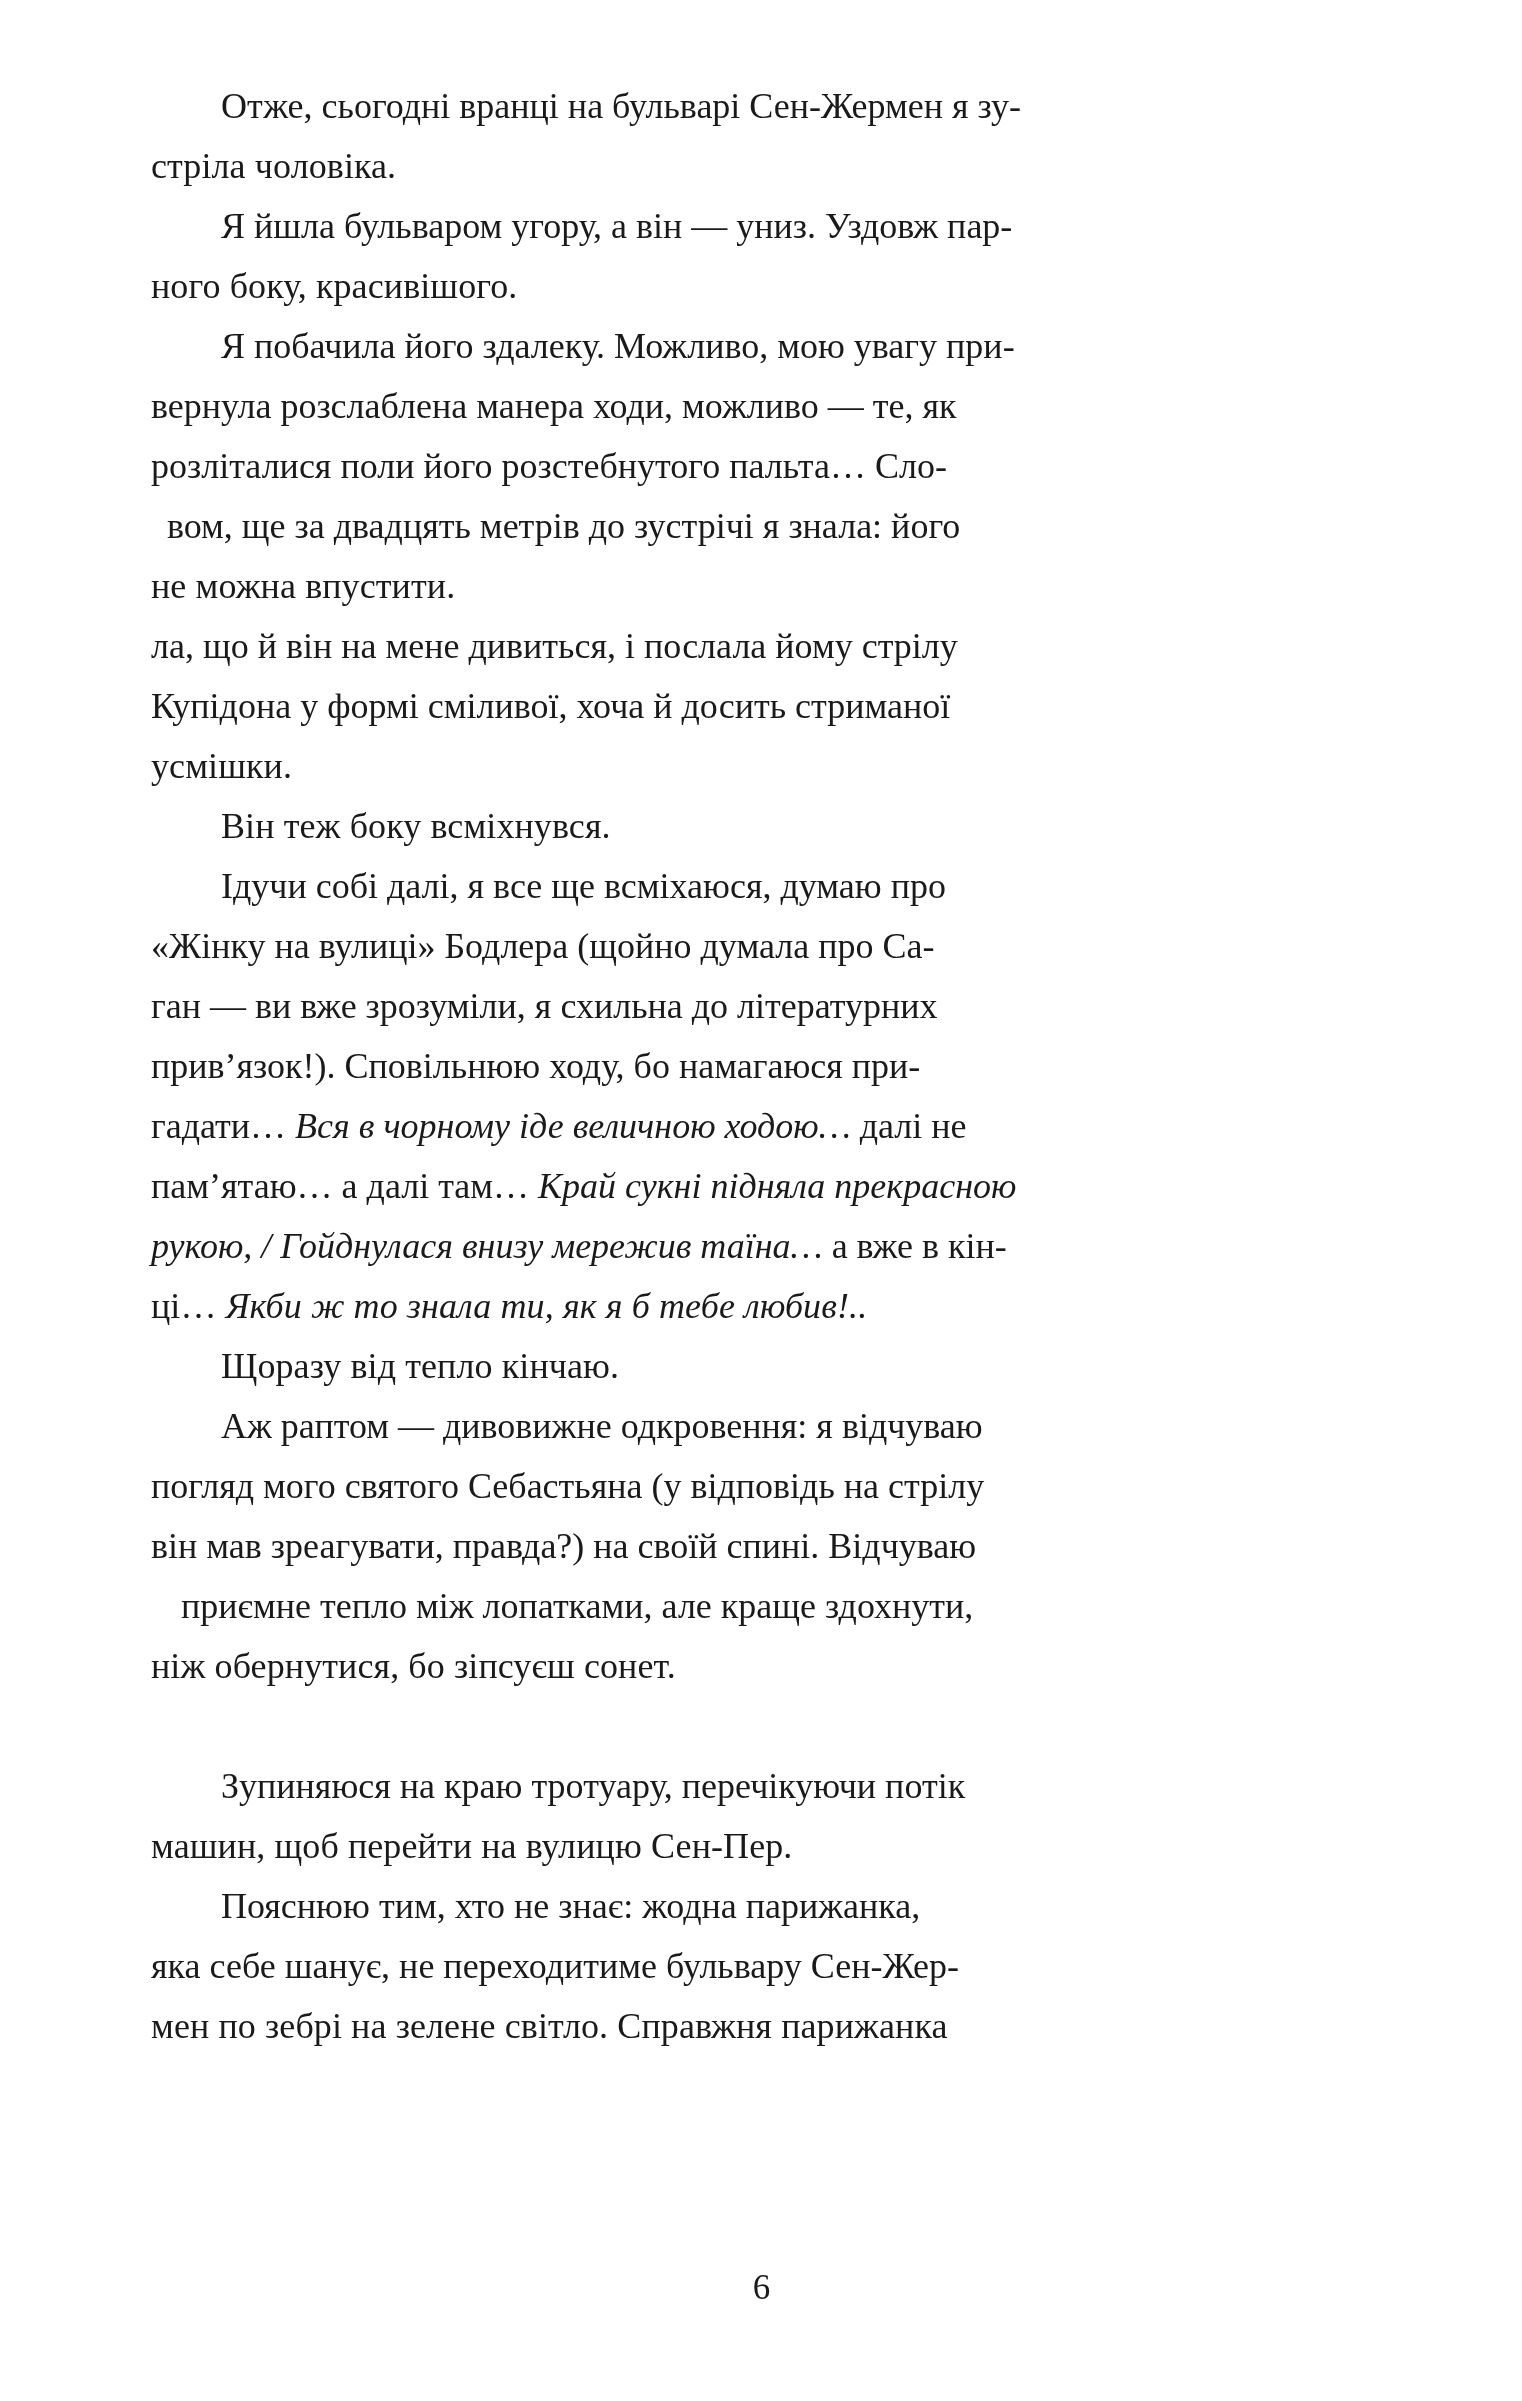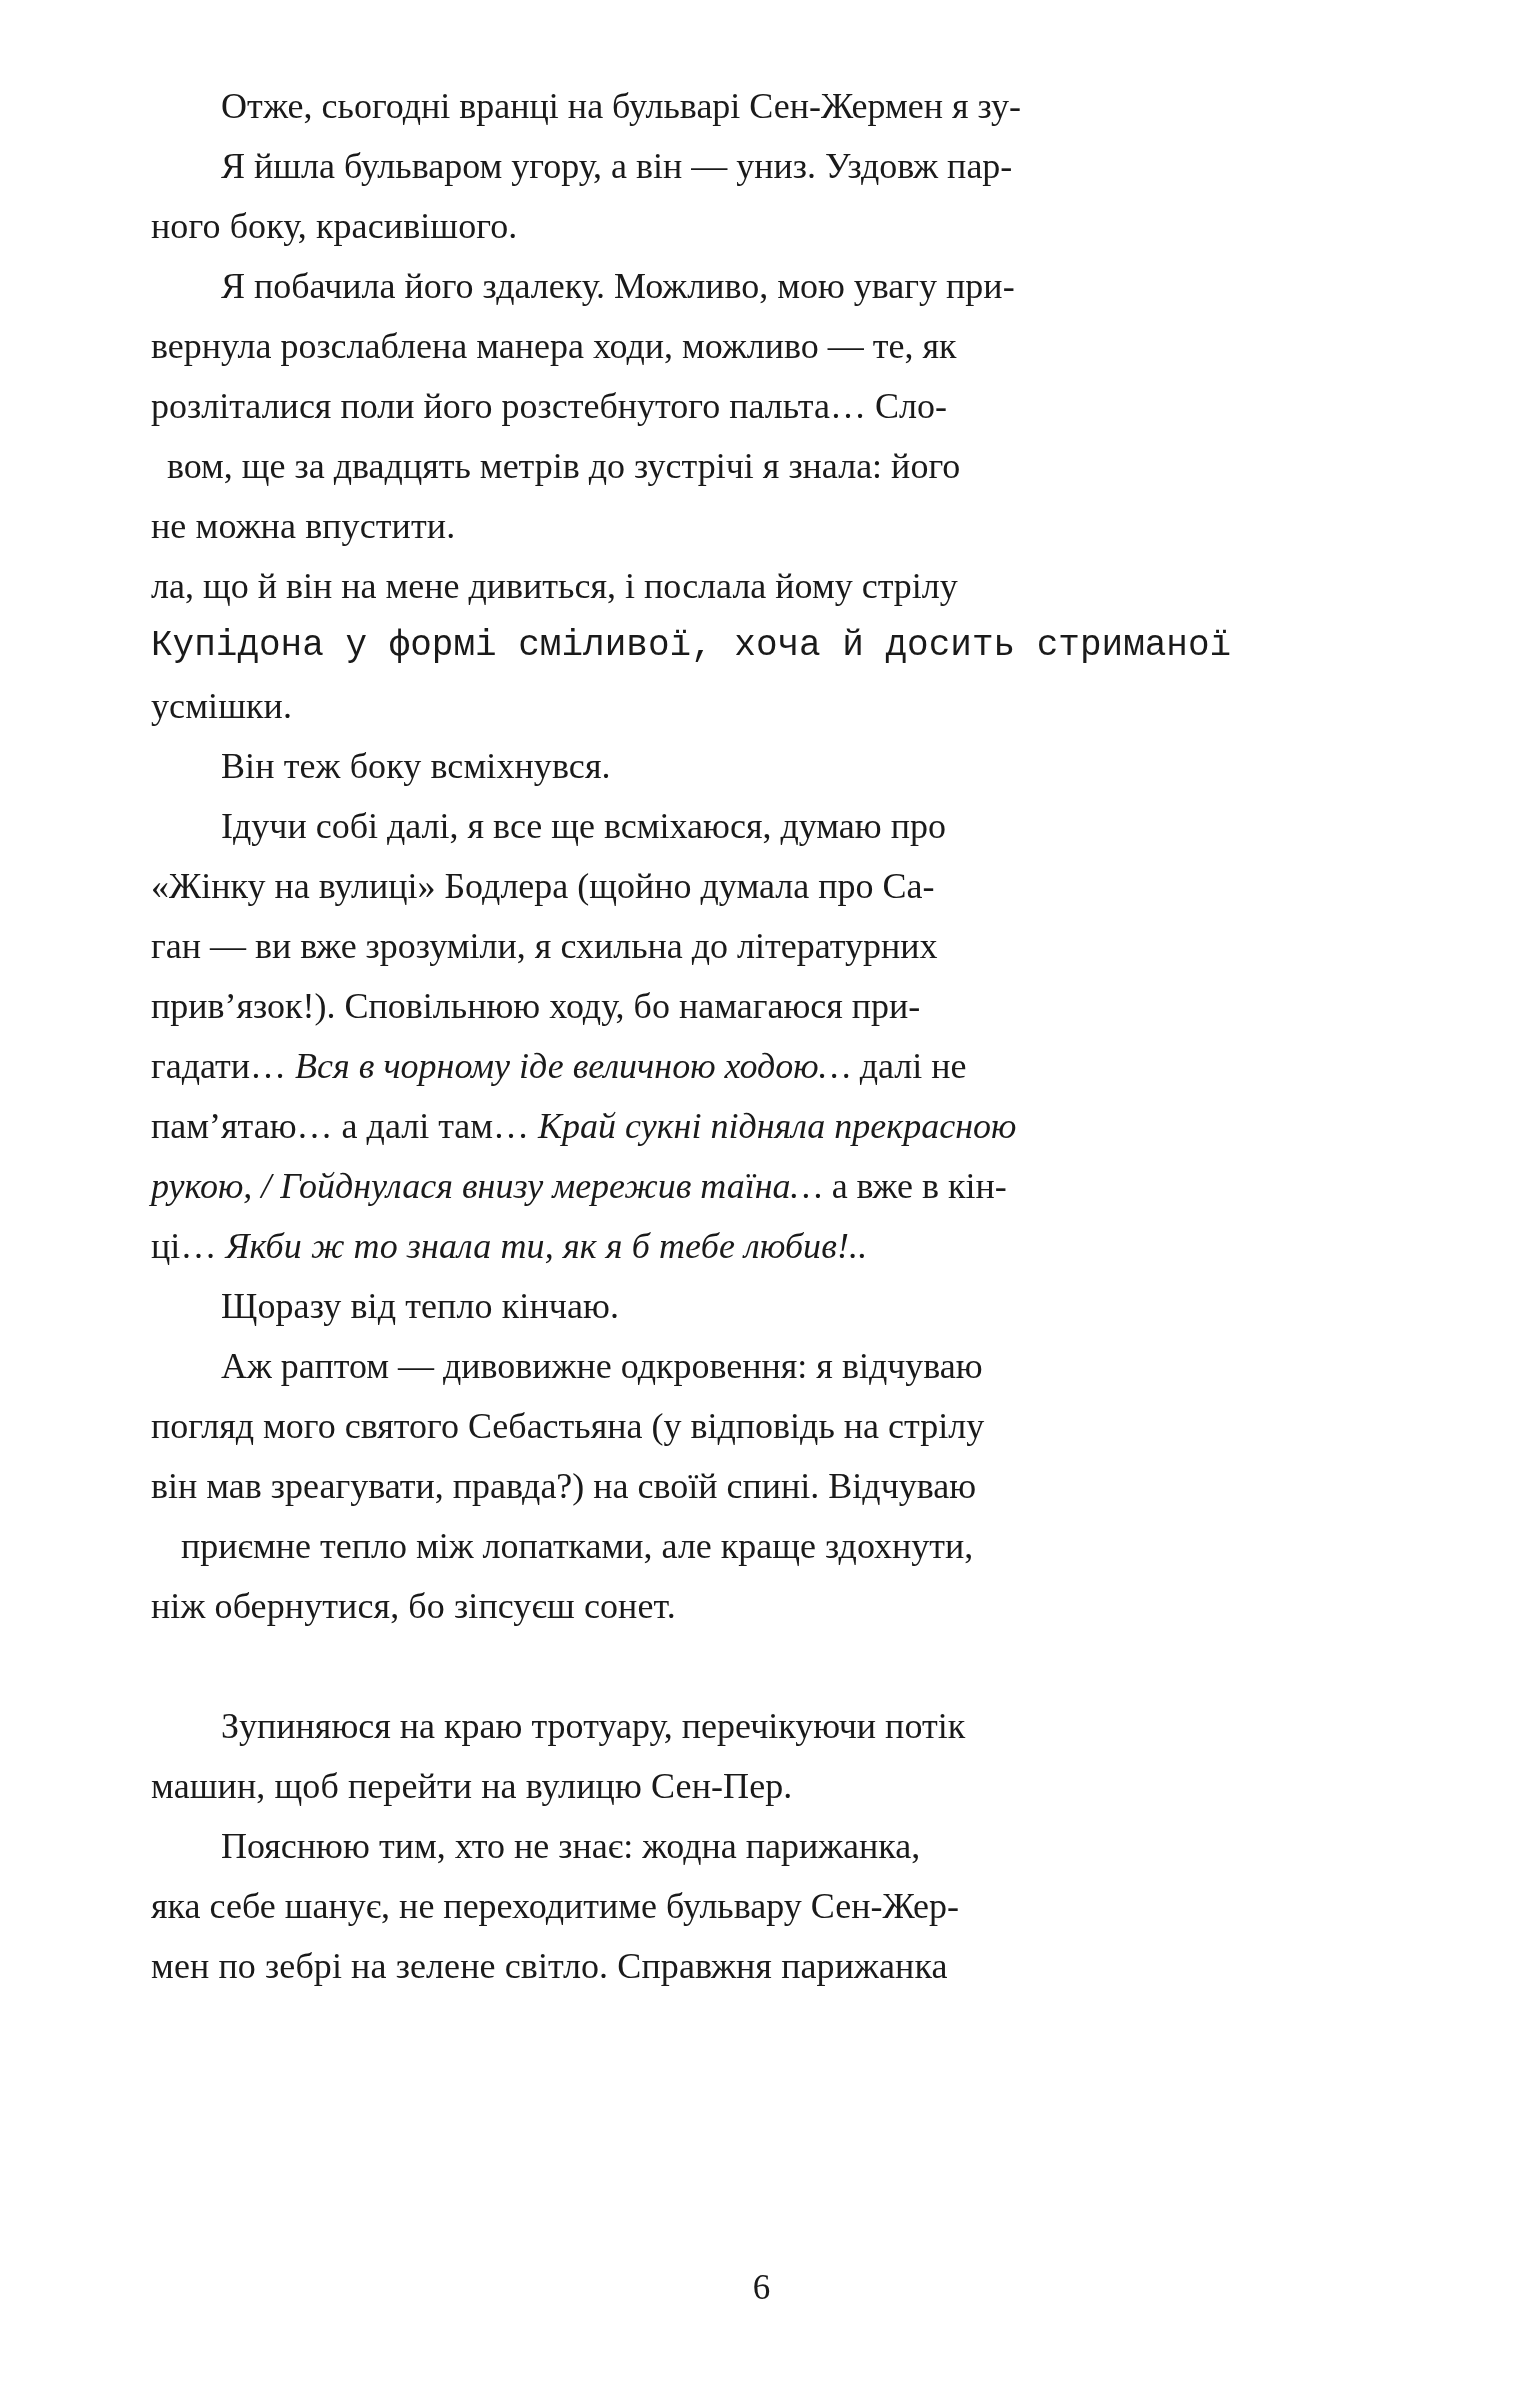--- a/index.html
+++ b/index.html
@@ -73,35 +73,36 @@
   }
 </style>
 </head>
 <body>
 
 <div class="page">
 
   <div class="text-block" id="body-text">
       <div>
         <span class="ln just" style="letter-spacing: 0px; word-spacing: 0px;"><span class="ind"></span><span>Отже, сьогодні вранці на бульварі Сен-Жермен я зу-</span></span>
+        <span class="ln"><span>стріла чоловіка.</span></span>
       </div>
       <div>
         <span class="ln just" style="letter-spacing: 0px; word-spacing: 0px;"><span class="ind"></span><span>Я йшла бульваром угору, а він — униз. Уздовж пар-</span></span>
         <span class="ln"><span>ного боку, красивішого.</span></span>
       </div>
       <div>
         <span class="ln just" style="letter-spacing: 0px; word-spacing: 0px;"><span class="ind"></span><span>Я побачила його здалеку. Можливо, мою увагу при-</span></span>
         <span class="ln just" style="letter-spacing: 0px; word-spacing: 0px;"><span>вернула розслаблена манера ходи, можливо — те, як</span></span>
         <span class="ln just" style="letter-spacing: 0px; word-spacing: 0px;"><span>розліталися поли його розстебнутого пальта… Сло-</span></span>
         <span class="ln just" style="letter-spacing: 0px; word-spacing: 0px; margin-left: 16px;"><span>вом, ще за двадцять метрів до зустрічі я знала: його</span></span>
         <span class="ln"><span>не можна впустити.</span></span>
       </div>
       <div>
         <span class="ln just" style="letter-spacing: 0px; word-spacing: 0px;"><span>ла, що й він на мене дивиться, і послала йому стрілу</span></span>
-        <span class="ln just" style="letter-spacing: 0px; word-spacing: 0px; font-family: Liberation Mono, monospace;"><span>Купідона у формі сміливої, хоча й досить стриманої</span></span>
+        <span class="ln just" style="letter-spacing: 0px; word-spacing: 0px;"><span>Купідона у формі сміливої, хоча й досить стриманої</span></span>
         <span class="ln"><span>усмішки.</span></span>
       </div>
       <div>
         <span class="ln"><span class="ind"></span><span>Він теж боку всміхнувся.</span></span>
       </div>
       <div>
         <span class="ln just" style="letter-spacing: 0px; word-spacing: 0px;"><span class="ind"></span><span>Ідучи собі далі, я все ще всміхаюся, думаю про</span></span>
         <span class="ln just" style="letter-spacing: 0px; word-spacing: 0px;"><span>«Жінку на вулиці» Бодлера (щойно думала про Са-</span></span>
         <span class="ln just" style="letter-spacing: 0px; word-spacing: 0px;"><span>ган — ви вже зрозуміли, я схильна до літературних</span></span>
         <span class="ln just" style="letter-spacing: 0px; word-spacing: 0px;"><span>прив’язок!). Сповільнюю ходу, бо намагаюся при-</span></span>

